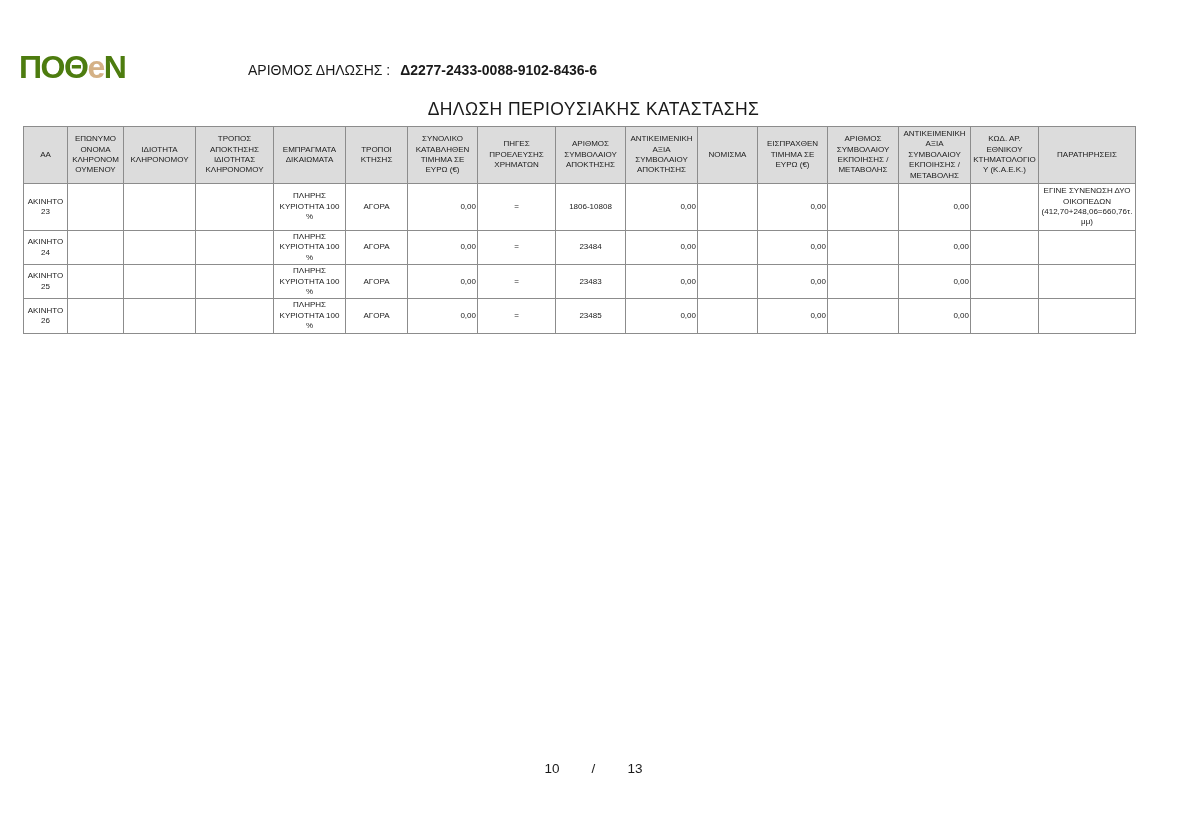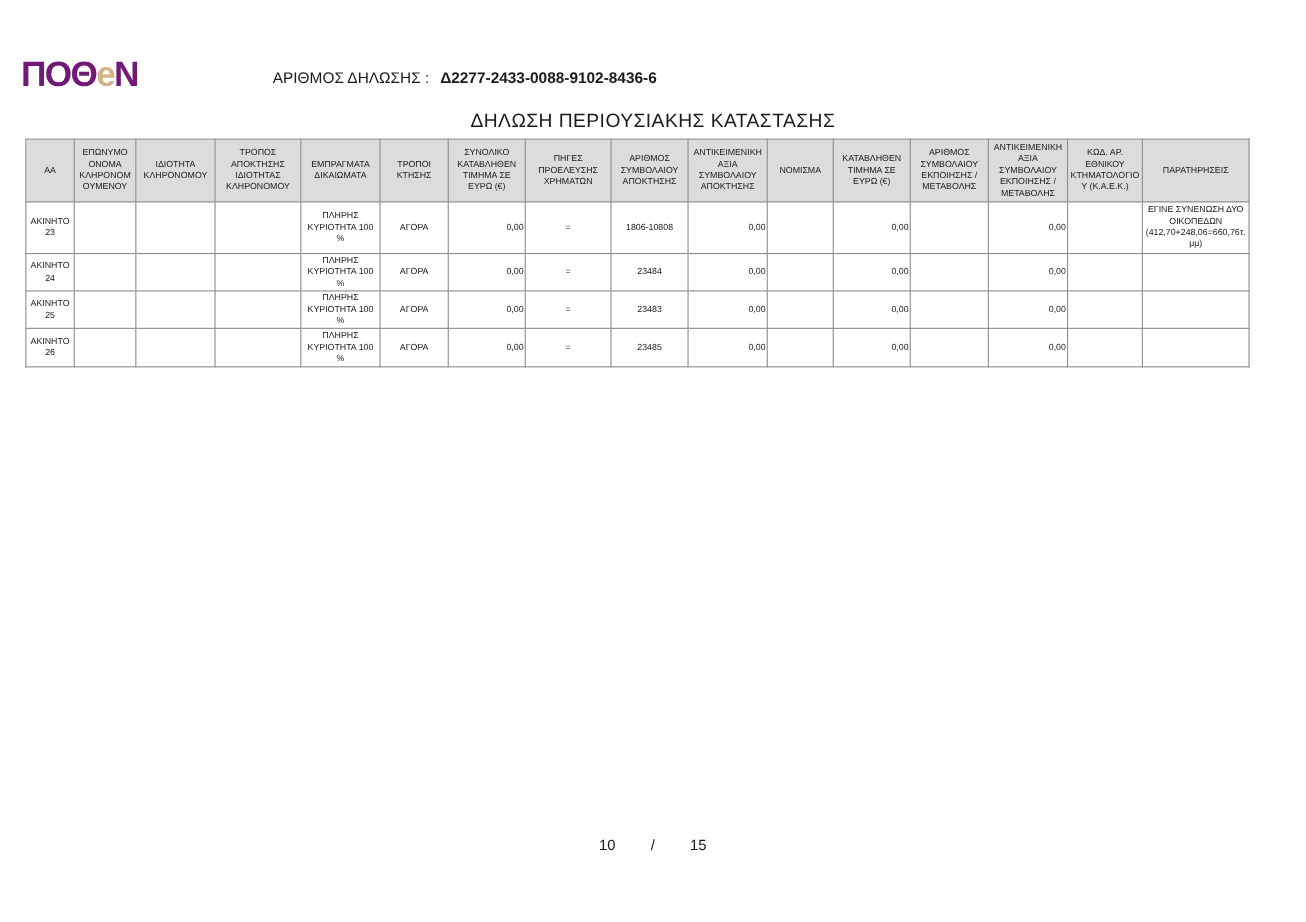--- a/index.html
+++ b/index.html
@@ -12,21 +12,21 @@
     overflow: hidden;
   }
   .page { position: absolute; inset: 0; }
 
   
   .logo {
     position: absolute; left: 19px; top: 51px;
     font-size: 32px; font-weight: bold; letter-spacing: -1.5px;
     line-height: 1;
   }
-  .logo .navy { color: #701a75; }
+  .logo .navy { color: #4d7c0f; }
   .logo .tan  { color: #d4b186; }
 
   
   .decl-line {
     position: absolute; left: 248px; top: 62px;
     font-size: 14px; white-space: nowrap; text-align: right;
   }
   .decl-line .label { font-weight: normal; }
   .decl-line .value { font-weight: bold; margin-left: 6px; }
 
@@ -112,21 +112,21 @@
         <th>ΕΠΩΝΥΜΟ ΟΝΟΜΑ ΚΛΗΡΟΝΟΜΟΥΜΕΝΟΥ</th>
         <th>ΙΔΙΟΤΗΤΑ ΚΛΗΡΟΝΟΜΟΥ</th>
         <th>ΤΡΟΠΟΣ ΑΠΟΚΤΗΣΗΣ ΙΔΙΟΤΗΤΑΣ ΚΛΗΡΟΝΟΜΟΥ</th>
         <th>ΕΜΠΡΑΓΜΑΤΑ ΔΙΚΑΙΩΜΑΤΑ</th>
         <th>ΤΡΟΠΟΙ ΚΤΗΣΗΣ</th>
         <th>ΣΥΝΟΛΙΚΟ ΚΑΤΑΒΛΗΘΕΝ ΤΙΜΗΜΑ ΣΕ ΕΥΡΩ (€)</th>
         <th>ΠΗΓΕΣ ΠΡΟΕΛΕΥΣΗΣ ΧΡΗΜΑΤΩΝ</th>
         <th>ΑΡΙΘΜΟΣ ΣΥΜΒΟΛΑΙΟΥ ΑΠΟΚΤΗΣΗΣ</th>
         <th>ΑΝΤΙΚΕΙΜΕΝΙΚΗ ΑΞΙΑ ΣΥΜΒΟΛΑΙΟΥ ΑΠΟΚΤΗΣΗΣ</th>
         <th>ΝΟΜΙΣΜΑ</th>
-        <th>ΚΑΤΑΒΛΗΘΕΝ ΤΙΜΗΜΑ ΣΕ ΕΥΡΩ (€)</th>
+        <th>ΕΙΣΠΡΑΧΘΕΝ ΤΙΜΗΜΑ ΣΕ ΕΥΡΩ (€)</th>
         <th>ΑΡΙΘΜΟΣ ΣΥΜΒΟΛΑΙΟΥ ΕΚΠΟΙΗΣΗΣ /ΜΕΤΑΒΟΛΗΣ</th>
         <th>ΑΝΤΙΚΕΙΜΕΝΙΚΗ ΑΞΙΑ ΣΥΜΒΟΛΑΙΟΥ ΕΚΠΟΙΗΣΗΣ / ΜΕΤΑΒΟΛΗΣ</th>
         <th>ΚΩΔ. ΑΡ. ΕΘΝΙΚΟΥ ΚΤΗΜΑΤΟΛΟΓΙΟΥ (Κ.Α.Ε.Κ.)</th>
         <th>ΠΑΡΑΤΗΡΗΣΕΙΣ</th>
       </tr>
     </thead>
     <tbody>
       <tr class="tall">
         <td>ΑΚΙΝΗΤΟ 23</td>
         <td></td>
@@ -198,16 +198,16 @@
         <td class="num">0,00</td>
         <td></td>
         <td class="remarks"></td>
       </tr>
     </tbody>
   </table>
 
   <div class="footer">
     <span>10</span>
     <span>/</span>
-    <span>15</span>
+    <span>13</span>
   </div>
 
 </div>
 
 </body></html>

